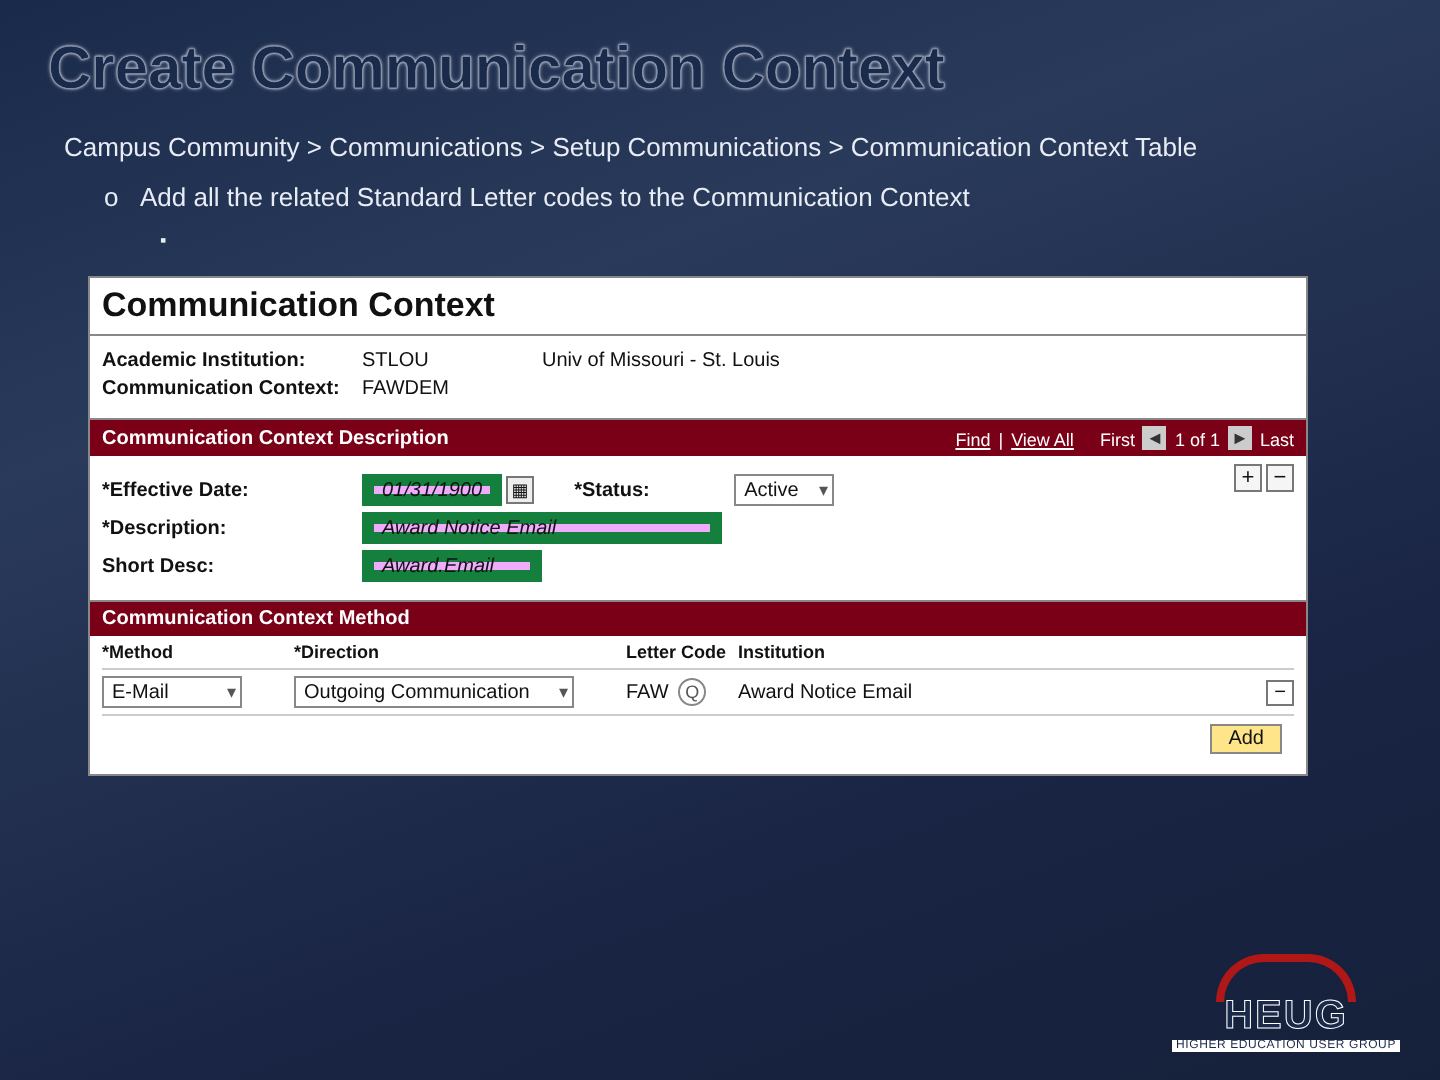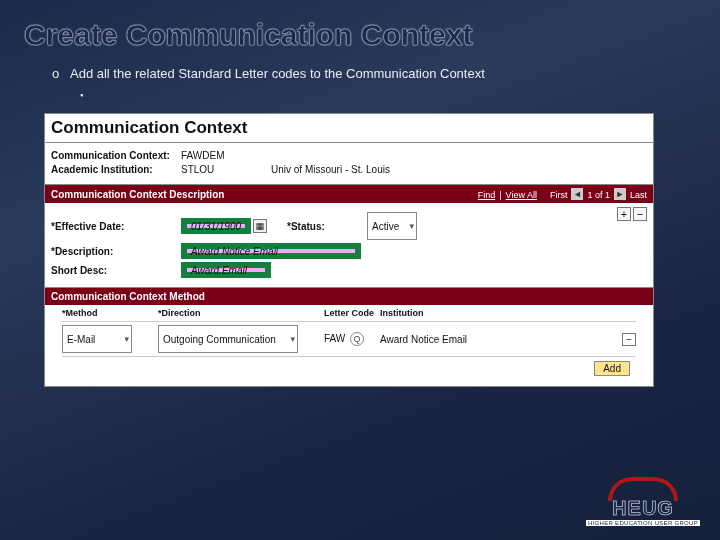--- a/index.html
+++ b/index.html
@@ -56,27 +56,27 @@
     padding: 3px 6px;
     display: flex;
     justify-content: space-between;
     align-items: center;
   }
   .nav-links { font-weight: normal; font-size: 9px; display: flex; gap: 4px; align-items: flex-end; }
   .nav-links a { color: #fff; text-decoration: underline; cursor: pointer; }
   .nav-btn { display:inline-block; width:12px; height:12px; background:#ccc; color:#333; font-size:9px; text-align:center; line-height:12px; text-decoration:none !important; }
   .eff-block { padding: 6px; border-bottom: 1px solid #888; position: relative; }
   .cal-icon { display:inline-block; width:14px; height:14px; border:1px solid #777; background:#eee; font-size:9px; text-align:center; line-height:12px; margin-left:2px;}
-  .select { display:inline-flex; align-items:center; border:1px solid #888; height:28px; padding:0 14px 0 4px; position:relative; background:#fff; min-width:50px; }
+  .select { display:inline-flex; align-items:center; border:1px solid #888; height:16px; padding:0 14px 0 4px; position:relative; background:#fff; min-width:50px; }
   .select::after { content:"▾"; position:absolute; right:2px; font-size:9px; color:#555; }
   .pm { position:absolute; right:6px; top:4px; display:flex; gap:2px; }
   .pm span { width:14px; height:14px; border:1px solid #777; text-align:center; line-height:12px; font-size:11px; background:#f5f5f5; cursor:pointer; }
   .input { border:6px solid #15803d; height:16px; padding:0 4px; display:inline-flex; align-items:center; min-width:110px; background:#f0abfc;font-style:italic; }
   .method-head { background: #7a0018; color:#fff; font-weight:bold; padding:3px 6px; }
-  .tbl { padding: 0 17px 6px; }
+  .tbl { padding: 0 6px 6px; }
   .thead, .trow { display:flex; align-items:center; border-bottom:1px solid #ccc; padding:3px 0; gap:6px; }
   .thead { font-weight:bold; font-size:9px; }
   .col-method { width:90px; }
   .col-dir { width:160px; }
   .col-code { width:50px; text-align:left; }
   .col-desc { flex:1; }
   .col-pm { width:30px; text-align:right; }
   .lookup { display:inline-block; width:14px; height:14px; border:1px solid #888; border-radius:50%; font-size:9px; text-align:center; line-height:12px; margin-left:2px; color:#555; }
   .add-row { display:flex; justify-content:flex-end; padding:4px 6px; }
   .add-btn { border:1px solid #888; padding:1px 8px; background:#ffe58a; font-size:10px; cursor:pointer; }
@@ -84,42 +84,43 @@
   .logo { position:absolute; right:20px; bottom:14px; text-align:center; }
   .logo-arc { width:70px; height:24px; border:4px solid #b01818; border-bottom:none; border-radius:70px 70px 0 0; margin:0 auto -4px; }
   .logo-text { font-weight:700; font-size:20px; color:#1a2a4a; letter-spacing:1px; -webkit-text-stroke:0.5px #fff; }
   .logo-sub { font-size:6px; color:#1a2a4a; background:#fff; padding:0 2px; letter-spacing:0.3px; }
 </style>
 </head>
 <body>
 
 <div class="slide">
   <div class="title">Create Communication Context</div>
+  <div class="breadcrumb">Campus Community &gt; Communications &gt; Setup Communications &gt; Communication Context Table</div>
   <div class="bullets">
     <div class="row">
       <div class="mk">o</div>
       <div>Add all the related Standard Letter codes to the Communication Context</div>
     </div>
     <div class="row sub">
       <div class="mk">▪</div>
     </div>
   </div>
 
   <div class="panel">
     <div class="panel-title-bar">Communication Context</div>
 
     <div class="form-block">
       <div class="frow">
-        <div class="lbl">Communication Context:</div>
-        <div class="val">FAWDEM</div>
-      </div>
-      <div class="frow">
         <div class="lbl">Academic Institution:</div>
         <div class="val">STLOU</div>
         <div class="val wide">Univ of Missouri - St. Louis</div>
+      </div>
+      <div class="frow">
+        <div class="lbl">Communication Context:</div>
+        <div class="val">FAWDEM</div>
       </div>
     </div>
 
     <div class="section-bar">
       <span>Communication Context Description</span>
       <span class="nav-links">
         <a>Find</a> |
         <a>View All</a>&nbsp;&nbsp;
         <span>First</span>
         <span class="nav-btn">◄</span>

